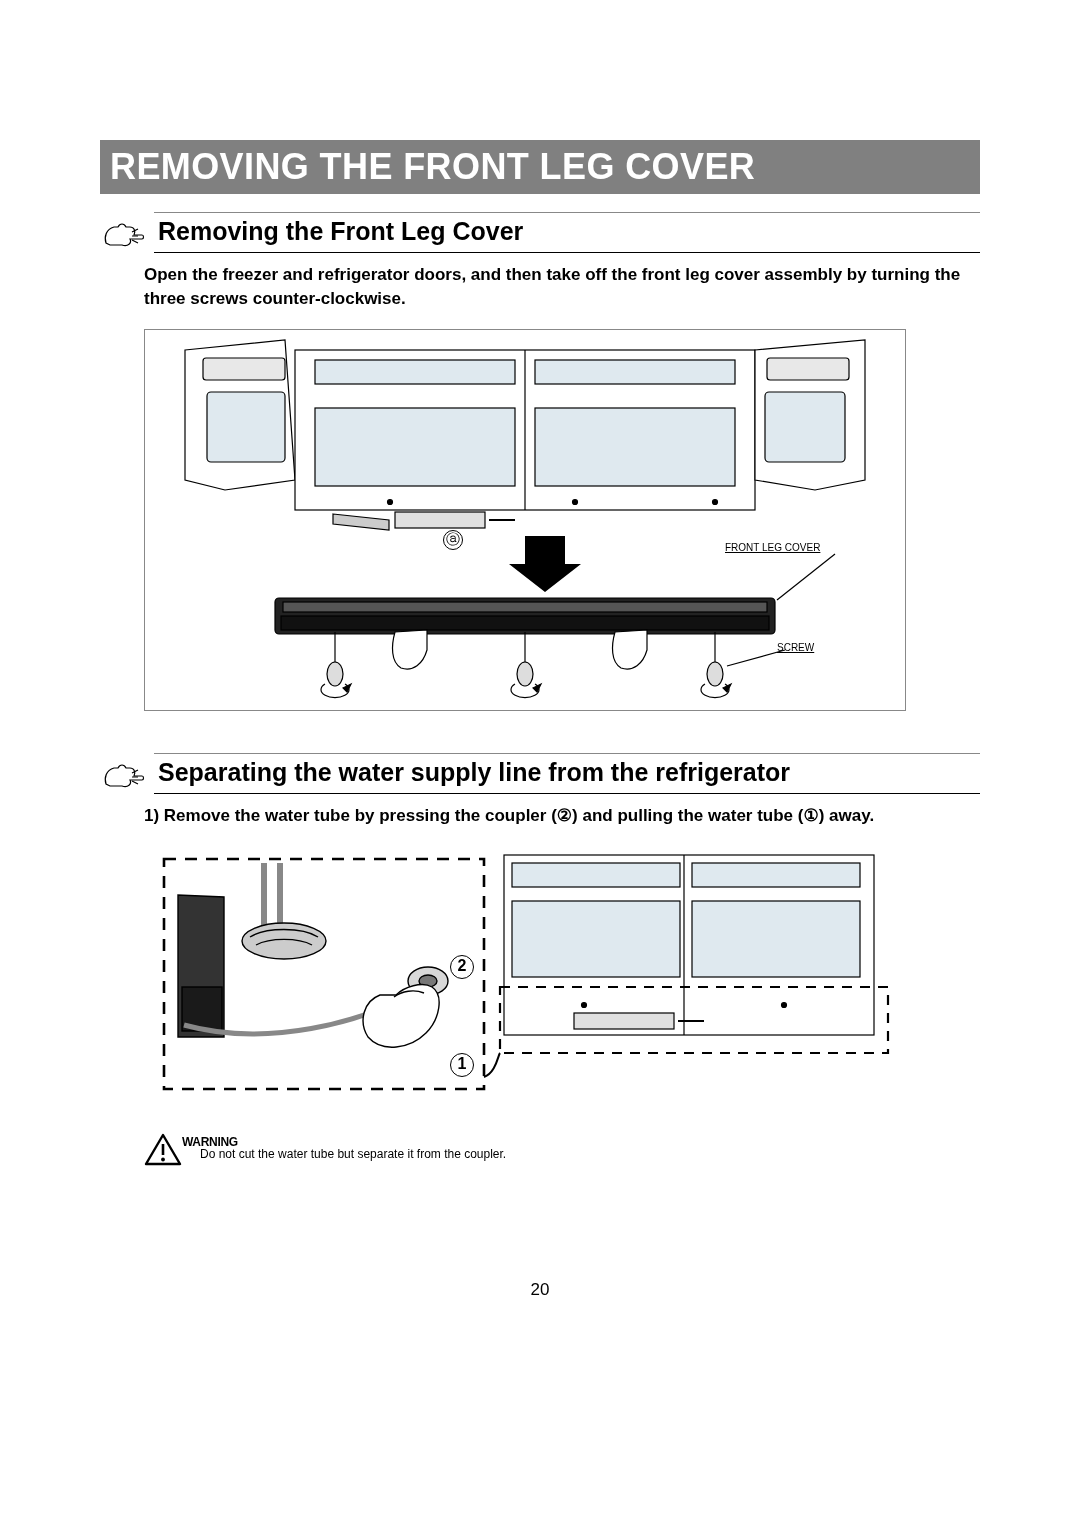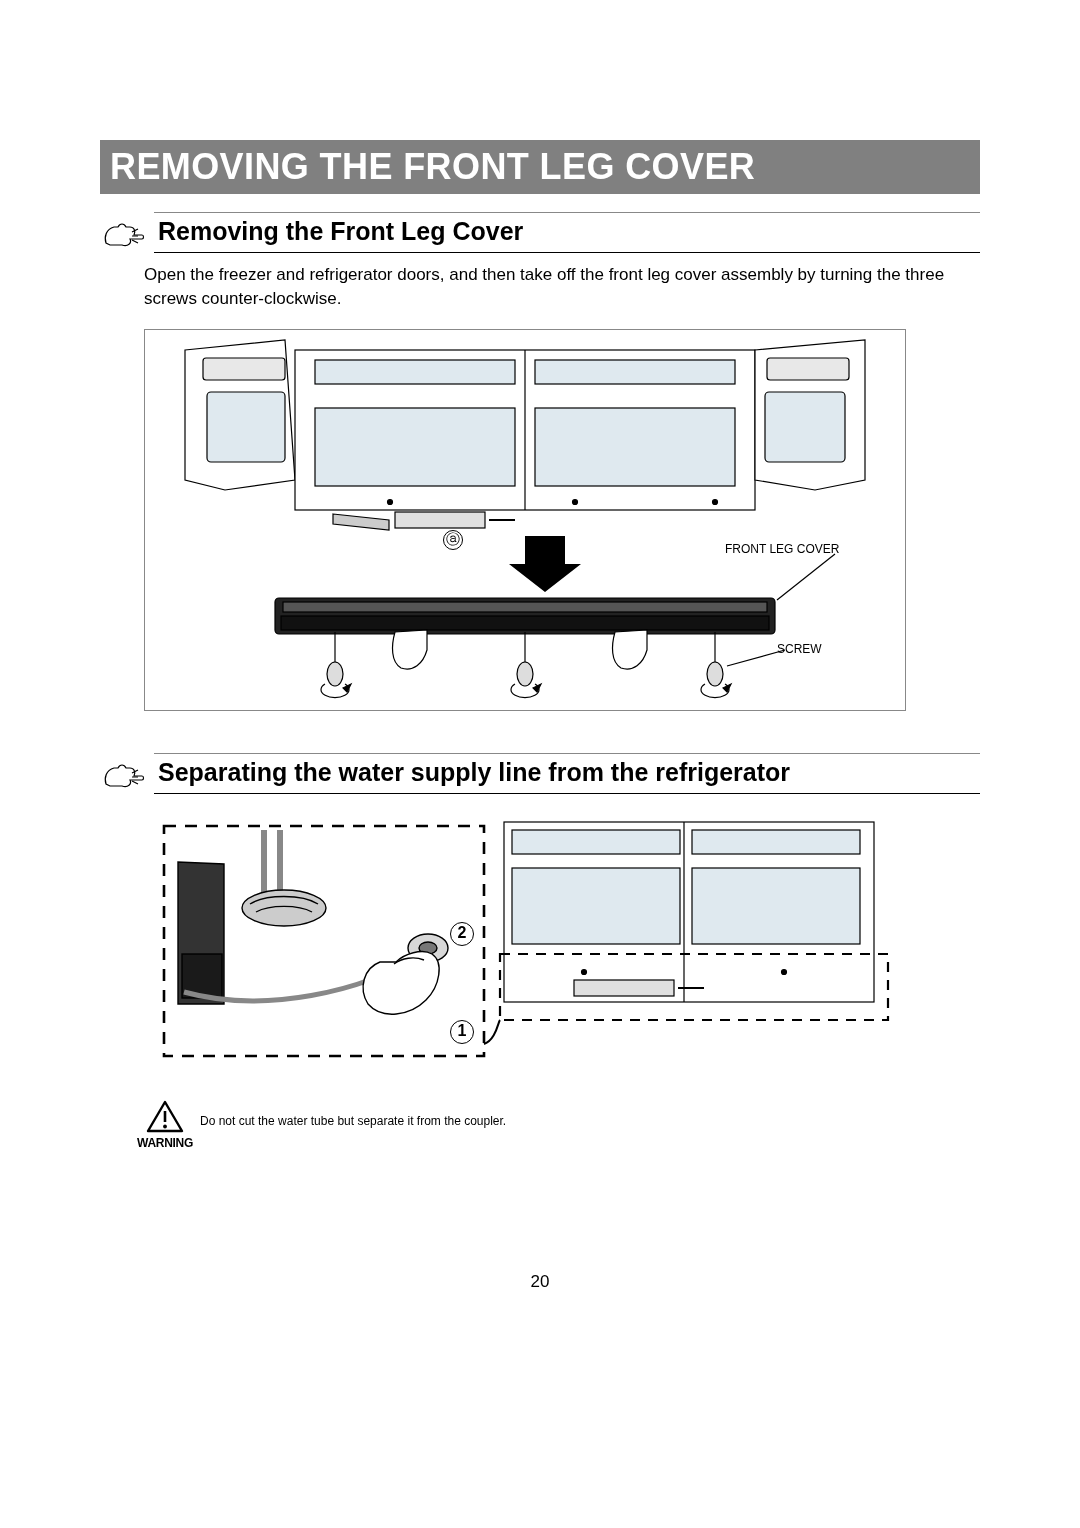--- a/index.html
+++ b/index.html
@@ -47,38 +47,40 @@
     padding: 4px 0 6px 4px;
   }
   .section-title {
     font-weight: 700;
     font-size: 25px;
   }
   .body-text {
     font-size: 17px;
     line-height: 1.4;
     margin: 10px 0 10px 44px;
+    font-weight: bold;
   }
   .figure-box {
     margin: 18px 0 0 44px;
     width: 760px;
     height: 380px;
     border: 1px solid #888;
     position: relative;
     background: #fff;
   }
   .figure-box2 {
     margin: 10px 0 0 44px;
     width: 760px;
     height: 280px;
     position: relative;
   }
   .label-small {
     position: absolute;
-    font-size: 12px;
+    font-size: 10px;
+    text-decoration: underline;
   }
   .callout-a {
     position: absolute;
     font-size: 14px;
     width: 18px; height: 18px;
     border: 1px solid #000;
     border-radius: 50%;
     text-align: center;
     line-height: 16px;
   }
@@ -96,39 +98,38 @@
   .warning-row {
     display: flex;
     align-items: center;
     margin: 16px 0 0 44px;
     gap: 14px;
   }
   .warn-icon {
     width: 42px;
     height: 42px;
     display: flex;
-    flex-direction: column;
-    align-items: center;
+    flex-direction: row;
   }
   .warn-triangle {
     width: 38px; height: 34px;
     position: relative;
   }
   .warn-label {
     font-size: 12px;
     font-weight: 700;
     margin-top: 2px;
     letter-spacing: -0.3px;
   }
   .warn-text {
     font-size: 12px;
   }
   .page-number {
     position: absolute;
-    bottom: 52px;
+    bottom: 44px;
     left: 0;
     width: 100%;
     text-align: center;
     font-size: 17px;
   }
 </style>
 </head>
 <body>
 
 <div class="page">
@@ -224,20 +225,21 @@
       <span class="hand-icon">
         <svg viewBox="0 0 46 38" width="46" height="38">
           <path d="M6 28 C4 22 6 14 14 12 L18 12 C20 8 24 8 26 12 L30 12 C34 12 36 16 34 20 L42 20 C44 20 44 24 42 24 L30 24 C32 28 28 32 22 30 L10 30 Z" fill="#fff" stroke="#000" stroke-width="1.2"></path>
           <path d="M32 17 L38 14 M32 21 L38 21 M32 25 L38 28" stroke="#000" stroke-width="1.2"></path>
         </svg>
       </span>
       <div class="section-title-wrap">
         <span class="section-title">Separating the water supply line from the refrigerator</span>
       </div>
     </div>
+    <div class="body-text">1) Remove the water tube by pressing the coupler (②) and pulling the water tube (①) away.</div>
 
     <div class="figure-box2">
       <svg viewBox="0 0 760 280" width="760" height="280">
 
         <g stroke="#000" stroke-width="1.2" fill="#fff">
           <rect x="360" y="18" width="370" height="180"></rect>
           <rect x="548" y="26" width="168" height="24" fill="#dfe9ef"></rect>
           <rect x="548" y="64" width="168" height="76" fill="#dfe9ef"></rect>
           <rect x="368" y="26" width="168" height="24" fill="#dfe9ef"></rect>
           <rect x="368" y="64" width="168" height="76" fill="#dfe9ef"></rect>

